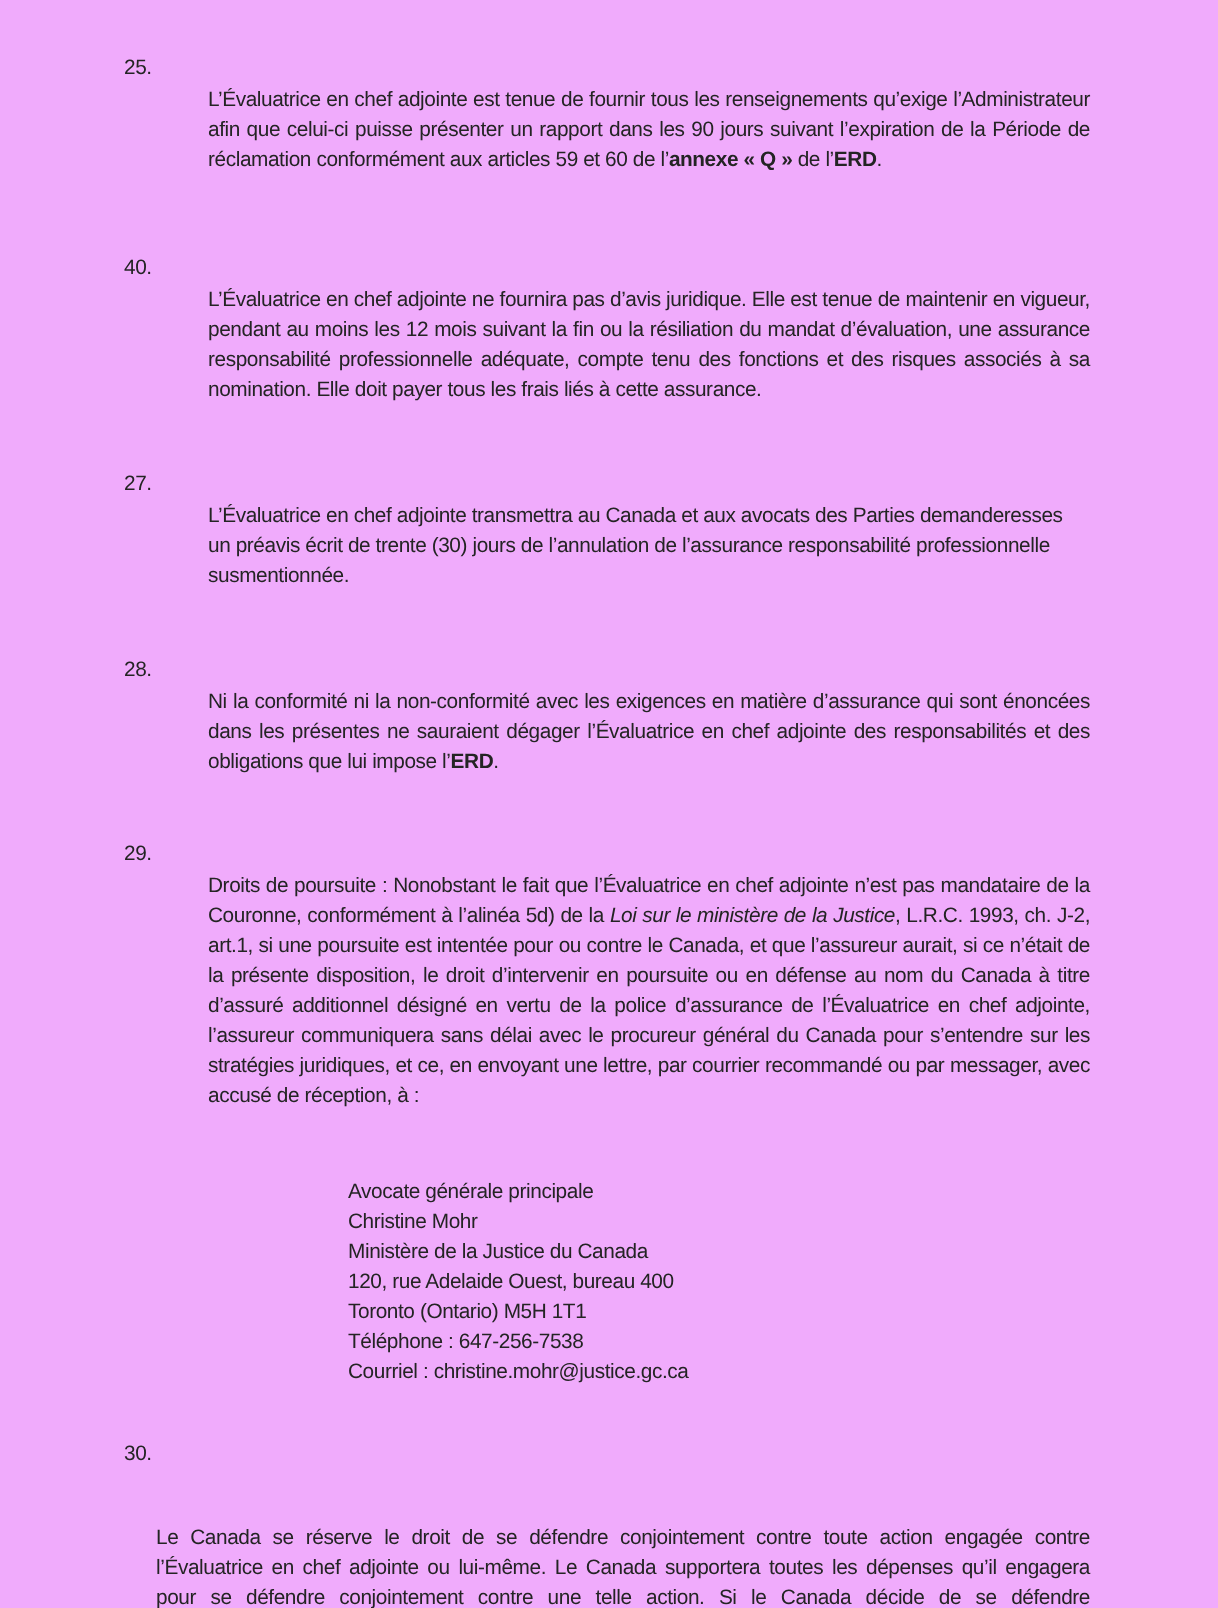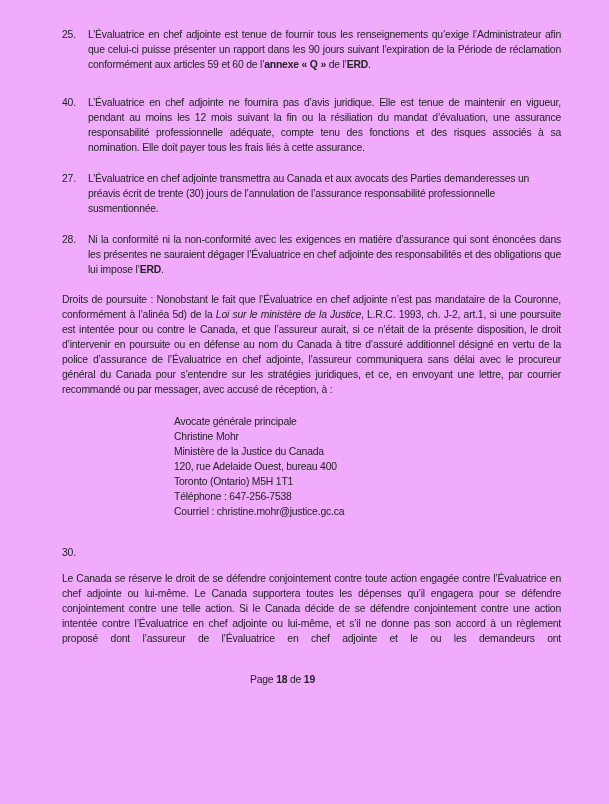--- a/index.html
+++ b/index.html
@@ -23,21 +23,21 @@
 
   .item {
     display: flex;
     margin-left: 62px;
     margin-right: 48px;
   }
   .item .num {
     flex: 0 0 26px;
   }
   .item p.body {
-    margin: 0;
+    margin: 16px;
     flex: 1 1 auto;
     text-align: justify;
   }
   .heading {
     font-size: 10.6px;
     font-weight: bold;
     margin: 30px 48px 0 52px;
     color: #1c1c1c;
   }
   .address {
@@ -76,20 +76,21 @@
       </div>
       <div class="item" data-name="numbered-item-27">
         <span class="num" data-name="item-number">27.</span>
         <p class="body" data-name="item-paragraph"><span data-name="text-run">L’Évaluatrice en chef adjointe transmettra au Canada et aux avocats des Parties demanderesses un préavis écrit de trente (30) jours de l’annulation de l’assurance responsabilité professionnelle susmentionnée.</span></p>
       </div>
       <div class="item" data-name="numbered-item-28">
         <span class="num" data-name="item-number">28.</span>
         <p class="body" data-name="item-paragraph"><span data-name="text-run">Ni la conformité ni la non-conformité avec les exigences en matière d’assurance qui sont énoncées dans les présentes ne sauraient dégager l’Évaluatrice en chef adjointe des responsabilités et des obligations que lui impose l’</span><span class="b" data-name="bold-text-run">ERD</span><span data-name="text-run">.</span></p>
       </div>
       <div class="item" data-name="numbered-item-29">
+        <span class="num" data-name="item-number">29.</span>
         <p class="body" data-name="item-paragraph"><span data-name="text-run">Droits de poursuite : Nonobstant le fait que l’Évaluatrice en chef adjointe n’est pas mandataire de la Couronne, conformément à l’alinéa 5d) de la </span><span class="i" data-name="italic-text-run">Loi sur le ministère de la Justice</span><span data-name="text-run">, L.R.C. 1993, ch. J-2, art.1, si une poursuite est intentée pour ou contre le Canada, et que l’assureur aurait, si ce n’était de la présente disposition, le droit d’intervenir en poursuite ou en défense au nom du Canada à titre d’assuré additionnel désigné en vertu de la police d’assurance de l’Évaluatrice en chef adjointe, l’assureur communiquera sans délai avec le procureur général du Canada pour s’entendre sur les stratégies juridiques, et ce, en envoyant une lettre, par courrier recommandé ou par messager, avec accusé de réception, à :</span></p>
       </div>
       <div class="address" data-name="address-block">
         <div data-name="address-line">Avocate générale principale</div>
         <div data-name="address-line">Christine Mohr</div>
         <div data-name="address-line">Ministère de la Justice du Canada</div>
         <div data-name="address-line">120, rue Adelaide Ouest, bureau 400</div>
         <div data-name="address-line">Toronto (Ontario) M5H 1T1</div>
         <div data-name="address-line">Téléphone : 647-256-7538</div>
         <div data-name="address-line">Courriel : christine.mohr@justice.gc.ca</div>

